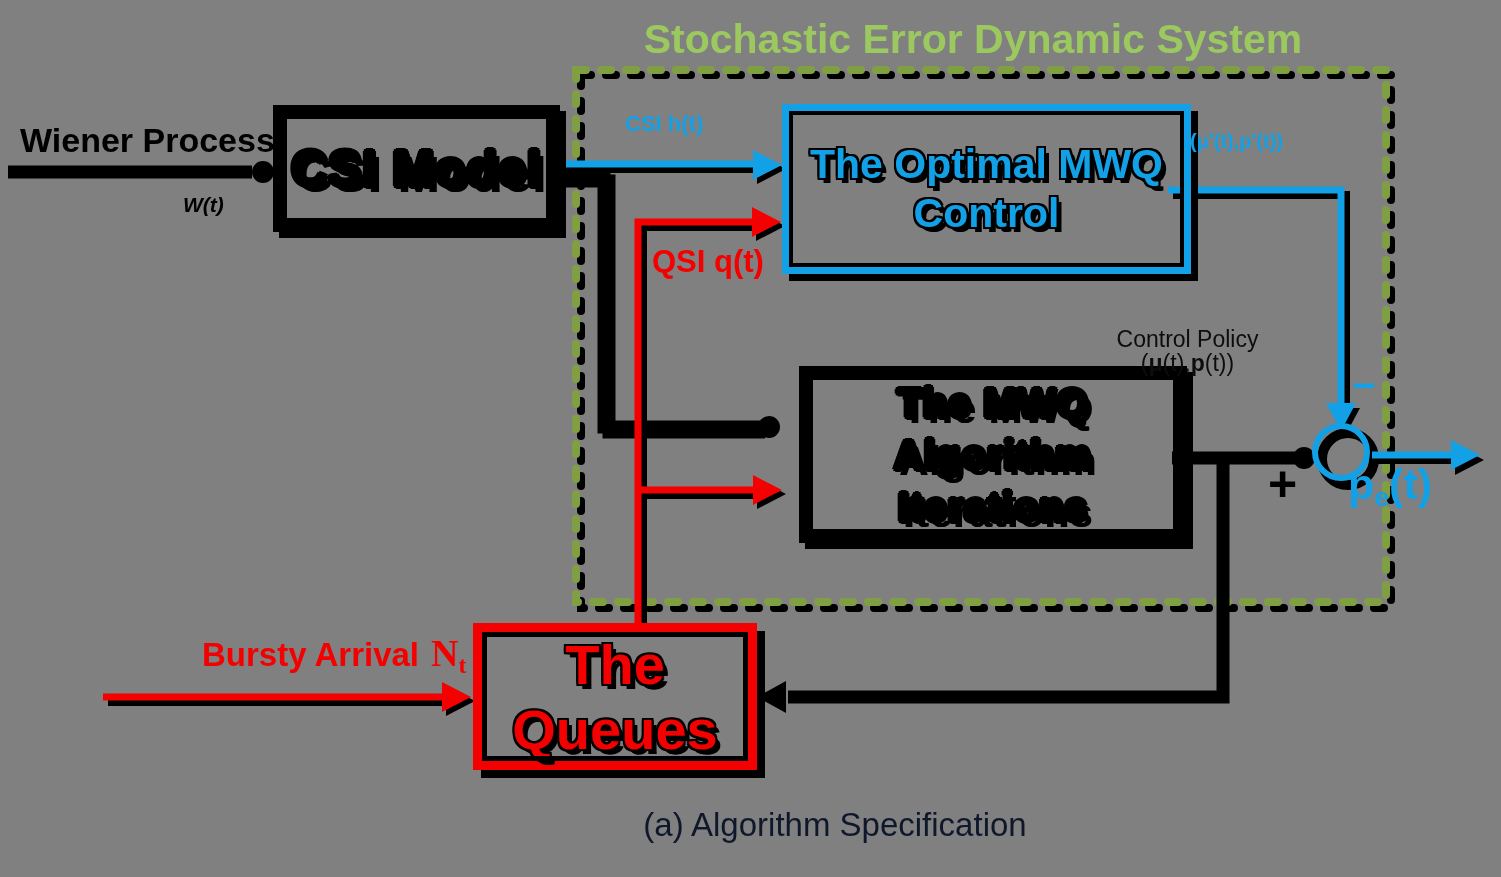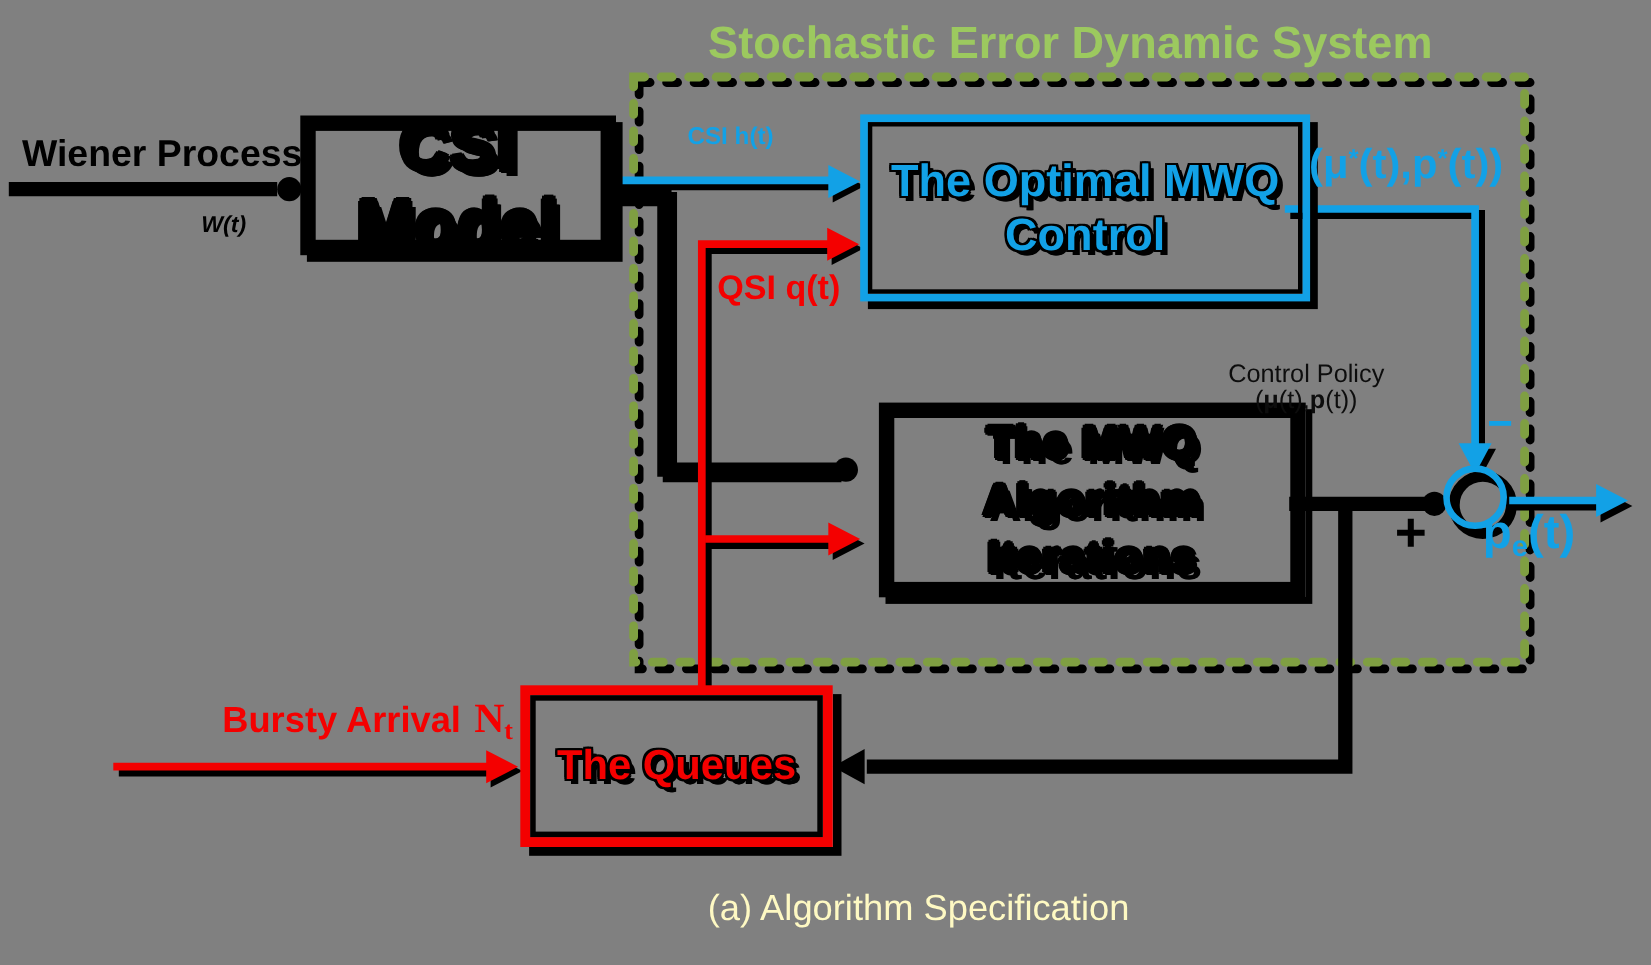--- a/index.html
+++ b/index.html
@@ -45,39 +45,39 @@
       5px 6px 0 var(--ink),6px 6px 0 var(--ink);}
   .outline-b{color:var(--blue);font-weight:bold;
     text-shadow:2px 0 0 var(--ink),-2px 0 0 var(--ink),0 2px 0 var(--ink),0 -2px 0 var(--ink),
       2px 2px 0 var(--ink),-2px 2px 0 var(--ink),2px -2px 0 var(--ink),-2px -2px 0 var(--ink),
       4px 5px 0 var(--ink),5px 5px 0 var(--ink);}
   .outline-r{color:var(--red);font-weight:bold;
     text-shadow:2px 0 0 var(--ink),-2px 0 0 var(--ink),0 2px 0 var(--ink),0 -2px 0 var(--ink),
       2px 2px 0 var(--ink),-2px 2px 0 var(--ink),2px -2px 0 var(--ink),-2px -2px 0 var(--ink),
       4px 5px 0 var(--ink),5px 5px 0 var(--ink);}
   #title{left:973px;top:18px;transform:translateX(-50%);font-size:41px;font-weight:bold;color:var(--title-green);}
-  #caption{left:835px;top:808px;transform:translateX(-50%);font-size:33px;color:#fef9c3;}
+  #caption{left:835px;top:808px;transform:translateX(-50%);font-size:33px;color:#0f172a;}
   #wiener{left:20px;top:123px;font-size:34px;font-weight:600;color:var(--ink);}
   #wiener-var{left:183px;top:194px;font-size:21px;font-weight:600;font-style:italic;color:var(--ink);}
   #csi-h{left:625px;top:112px;font-size:22px;font-weight:600;color:var(--blue);}
   #qsi-q{left:652px;top:234px;font-size:31px;font-weight:600;color:var(--red);margin-top:12px;}
-  #mu-p-star{left:1190px;top:131px;font-size:38px;font-weight:bold;color:var(--blue);}
+  #mu-p-star{left:1190px;top:131px;font-size:20px;font-weight:bold;color:var(--blue);}
   #control-policy{left:1040px;top:327px;width:295px;text-align:center;font-size:23px;color:#0d0d0d;white-space:nowrap;}
   #minus{left:1352px;top:364px;font-size:40px;font-weight:bold;color:var(--blue);}
   #plus{left:1268px;top:458px;font-size:50px;font-weight:600;color:var(--ink);}
   #p-e{left:1348px;top:462px;font-size:43px;font-weight:bold;color:var(--blue);}
   #bursty{left:202px;top:634px;font-size:33px;font-weight:bold;color:var(--red);}
   .serif-var{font-family:"Liberation Serif",serif;margin-left:12px;font-size:38px;}
   .sub{font-size:0.62em;vertical-align:-0.28em;}
   .sup{font-size:0.62em;vertical-align:0.45em;}
   .bold{font-weight:bold;}
-  #csi-label{font-size:62px;letter-spacing:1px;}
+  #csi-label{font-size:50px;letter-spacing:1px;}
   #optimal-label{font-size:41px;line-height:49px;}
   #algorithm-label{font-size:40px;line-height:52px;letter-spacing:1px;}
-  #queues-label{font-size:38px;}
+  #queues-label{font-size:56px;}
 </style>
 </head>
 <body>
 
 <svg width="1501" height="877" viewBox="0 0 1501 877">
   <g>
     <rect class="dash-black" x="581" y="75" width="810" height="533"></rect>
     <rect class="dash-green" x="576" y="70" width="810" height="532"></rect>
   </g>
 

